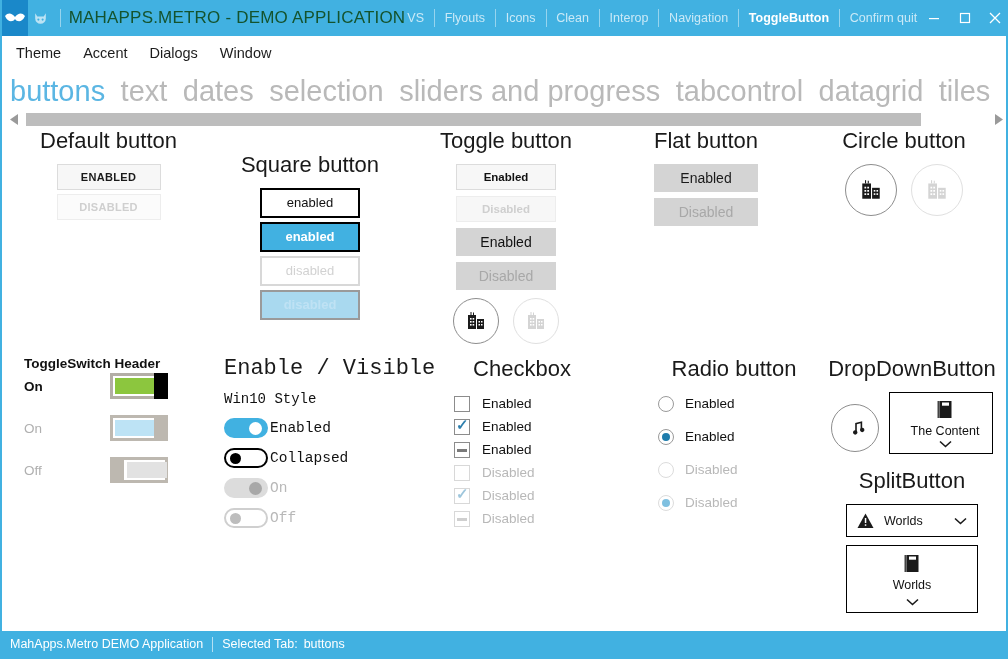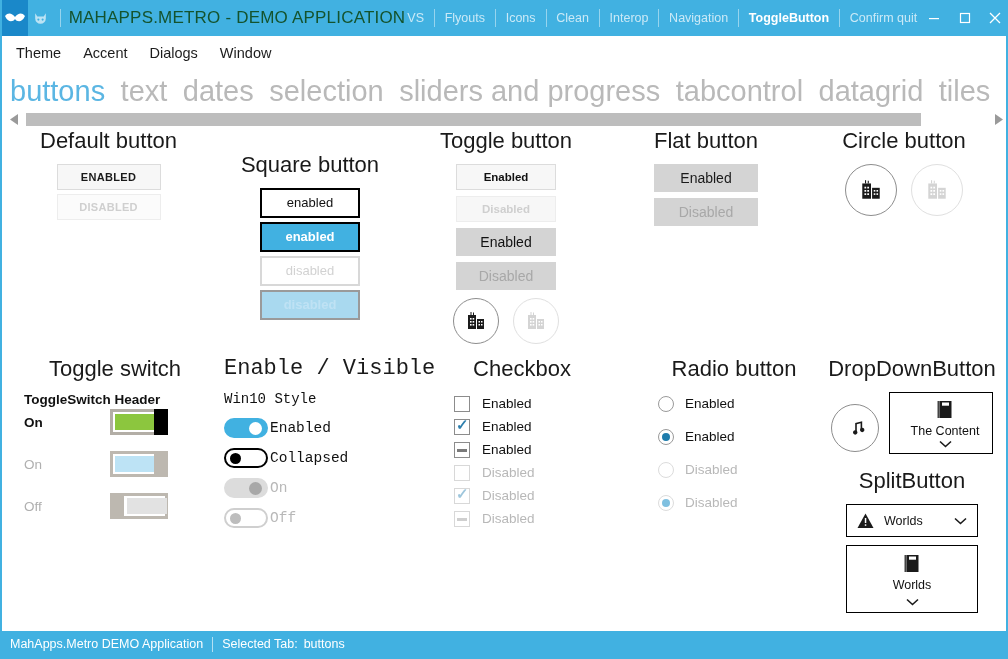--- a/index.html
+++ b/index.html
@@ -470,21 +470,20 @@
             <rect x="13.5" y="11" width="1.5" height="1.5" fill="#fff"></rect>
               <rect x="16" y="11" width="1.5" height="1.5" fill="#fff"></rect>
             <rect x="13.5" y="14" width="1.5" height="1.5" fill="#fff"></rect>
               <rect x="16" y="14" width="1.5" height="1.5" fill="#fff"></rect>
           </svg>
         </div>
       </div>
     </div>
 
     <div class="col" style="left:22px; top:228px; width:182px;">
-      <div class="grp-title">Toggle switch</div>
       <div class="ts-header">ToggleSwitch Header</div>
 
       <div class="ts-row">
         <span class="ts-label">On</span>
         <span class="ts8 on">
           <span class="fill" style="background:#8CC63E;"></span>
           <span class="knob"></span>
         </span>
       </div>
 

